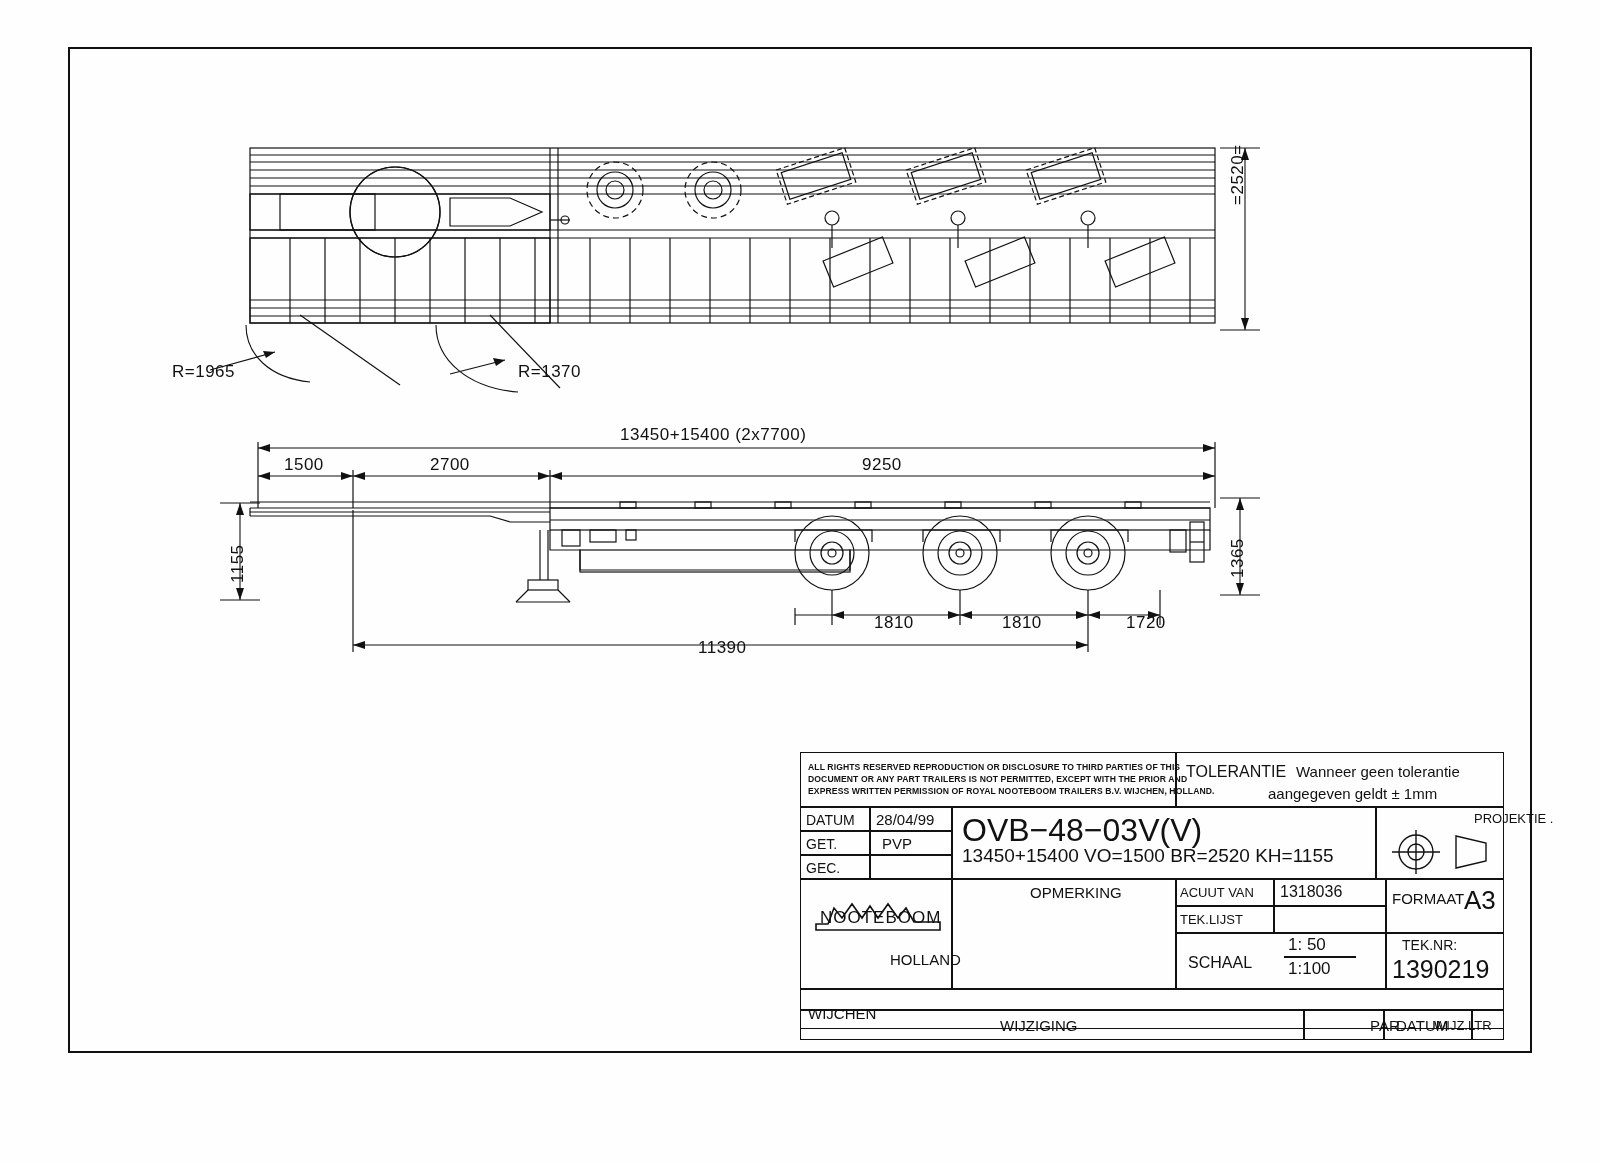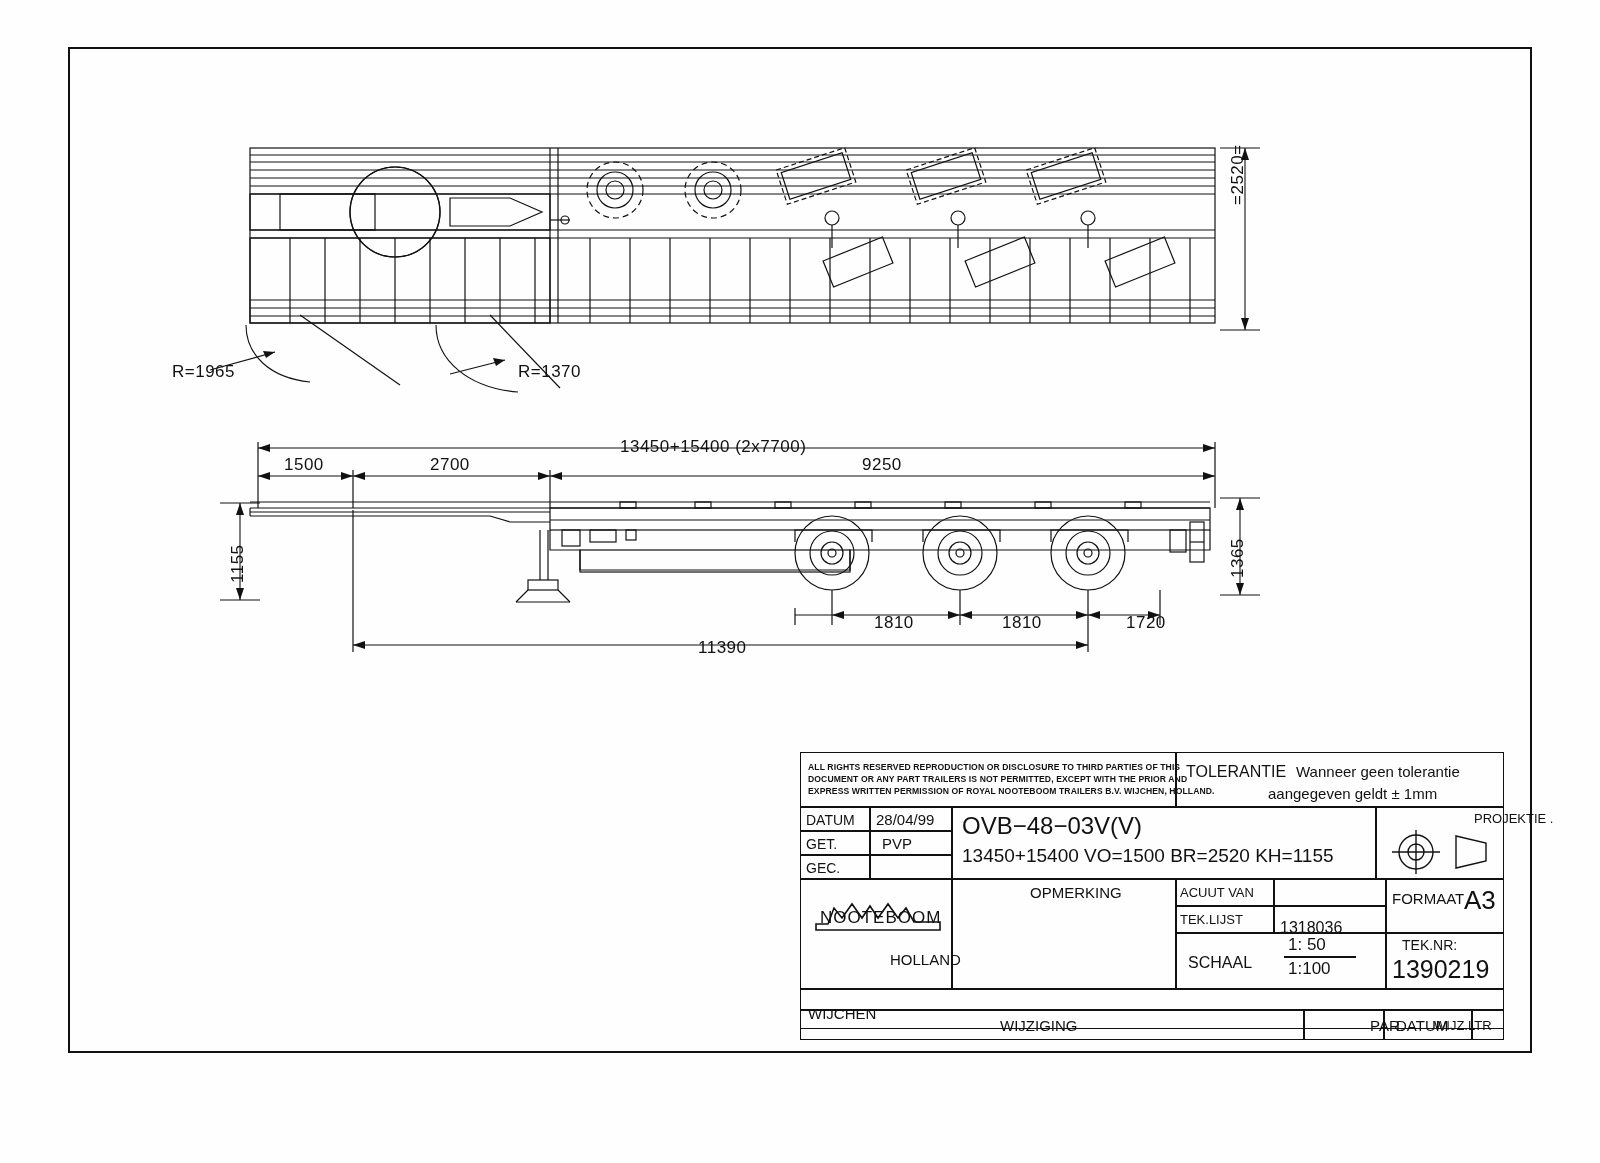--- a/index.html
+++ b/index.html
@@ -7,21 +7,21 @@
   #page{position:relative;width:1600px;height:1163px;background:#fefefe;overflow:hidden;}
   .frame{position:absolute;border:2px solid #111;}
   svg{display:block;}
   .dim-txt{position:absolute;font-size:17px;color:#111;letter-spacing:.5px;white-space:nowrap;}
   .tb{position:absolute;border:1.6px solid #111;box-sizing:border-box;}
   .tb-txt{position:absolute;color:#111;white-space:nowrap;}
   .legal{font-size:8.6px;line-height:11.5px;letter-spacing:.1px;font-weight:bold;}
   .lbl{font-size:14px;}
   .lbl-sm{font-size:12px;}
   .big{font-size:19px;}
-  .huge{font-size:24px;}
+  .huge{font-size:32px;}
 </style>
 </head>
 <body>
 
 <div id="page">
 
   <div class="frame" style="left:68px;top:47px;width:1460px;height:1002px;"></div>
 
   <svg style="position:absolute;left:150px;top:120px;" width="1150" height="300" viewBox="0 0 1150 300">
     <g stroke="#111" fill="none" stroke-width="1.2">
@@ -258,21 +258,21 @@
       <line x1="5" y1="105" x2="45" y2="105"></line>
       <line x1="25" y1="8" x2="25" y2="105"></line>
     </g>
     <g fill="#111">
       <polygon points="25,8 21,20 29,20"></polygon>
       <polygon points="25,105 21,93 29,93"></polygon>
     </g>
   </svg>
   <div class="dim-txt" style="left:1228px;top:578px;transform:rotate(-90deg);transform-origin:0 0;">1365</div>
 
-  <div class="dim-txt" style="left:620px;top:425px;margin-top:12px;">13450+15400 (2x7700)</div>
+  <div class="dim-txt" style="left:620px;top:425px;">13450+15400 (2x7700)</div>
   <div class="dim-txt" style="left:284px;top:455px;">1500</div>
   <div class="dim-txt" style="left:430px;top:455px;">2700</div>
   <div class="dim-txt" style="left:862px;top:455px;">9250</div>
   <div class="dim-txt" style="left:874px;top:613px;">1810</div>
   <div class="dim-txt" style="left:1002px;top:613px;">1810</div>
   <div class="dim-txt" style="left:1126px;top:613px;">1720</div>
   <div class="dim-txt" style="left:698px;top:638px;">11390</div>
 
   <div class="tb" style="left:800px;top:752px;width:704px;height:277px;"></div>
 
@@ -323,21 +323,21 @@
   <div class="tb-txt" style="left:820px;top:908px;font-size:17px;letter-spacing:1px;">NOOTEBOOM</div>
   <div class="tb-txt lbl" style="left:808px;top:1005px;font-size:15px;">WIJCHEN</div>
   <div class="tb-txt lbl" style="left:890px;top:951px;font-size:15px;">HOLLAND</div>
 
   <div class="tb" style="left:952px;top:879px;width:224px;height:110px;"></div>
   <div class="tb-txt lbl" style="left:1030px;top:884px;font-size:15px;">OPMERKING</div>
 
   <div class="tb" style="left:1176px;top:879px;width:98px;height:27px;"></div>
   <div class="tb" style="left:1274px;top:879px;width:112px;height:27px;"></div>
   <div class="tb-txt lbl-sm" style="left:1180px;top:885px;font-size:13px;">ACUUT VAN</div>
-  <div class="tb-txt lbl" style="left:1280px;top:883px;font-size:16px;margin-top:36px;">1318036</div>
+  <div class="tb-txt lbl" style="left:1280px;top:883px;font-size:16px;">1318036</div>
 
   <div class="tb" style="left:1176px;top:906px;width:98px;height:27px;"></div>
   <div class="tb" style="left:1274px;top:906px;width:112px;height:27px;"></div>
   <div class="tb-txt lbl-sm" style="left:1180px;top:912px;font-size:13px;">TEK.LIJST</div>
   <div class="tb-txt lbl" style="left:1280px;top:910px;font-size:16px;"></div>
 
   <div class="tb" style="left:1176px;top:933px;width:210px;height:56px;"></div>
   <div class="tb-txt lbl" style="left:1188px;top:954px;font-size:16px;">SCHAAL</div>
   <div class="tb-txt lbl" style="left:1288px;top:935px;font-size:17px;">1: 50</div>
   <div class="tb-txt lbl" style="left:1288px;top:959px;font-size:17px;">1:100</div>

